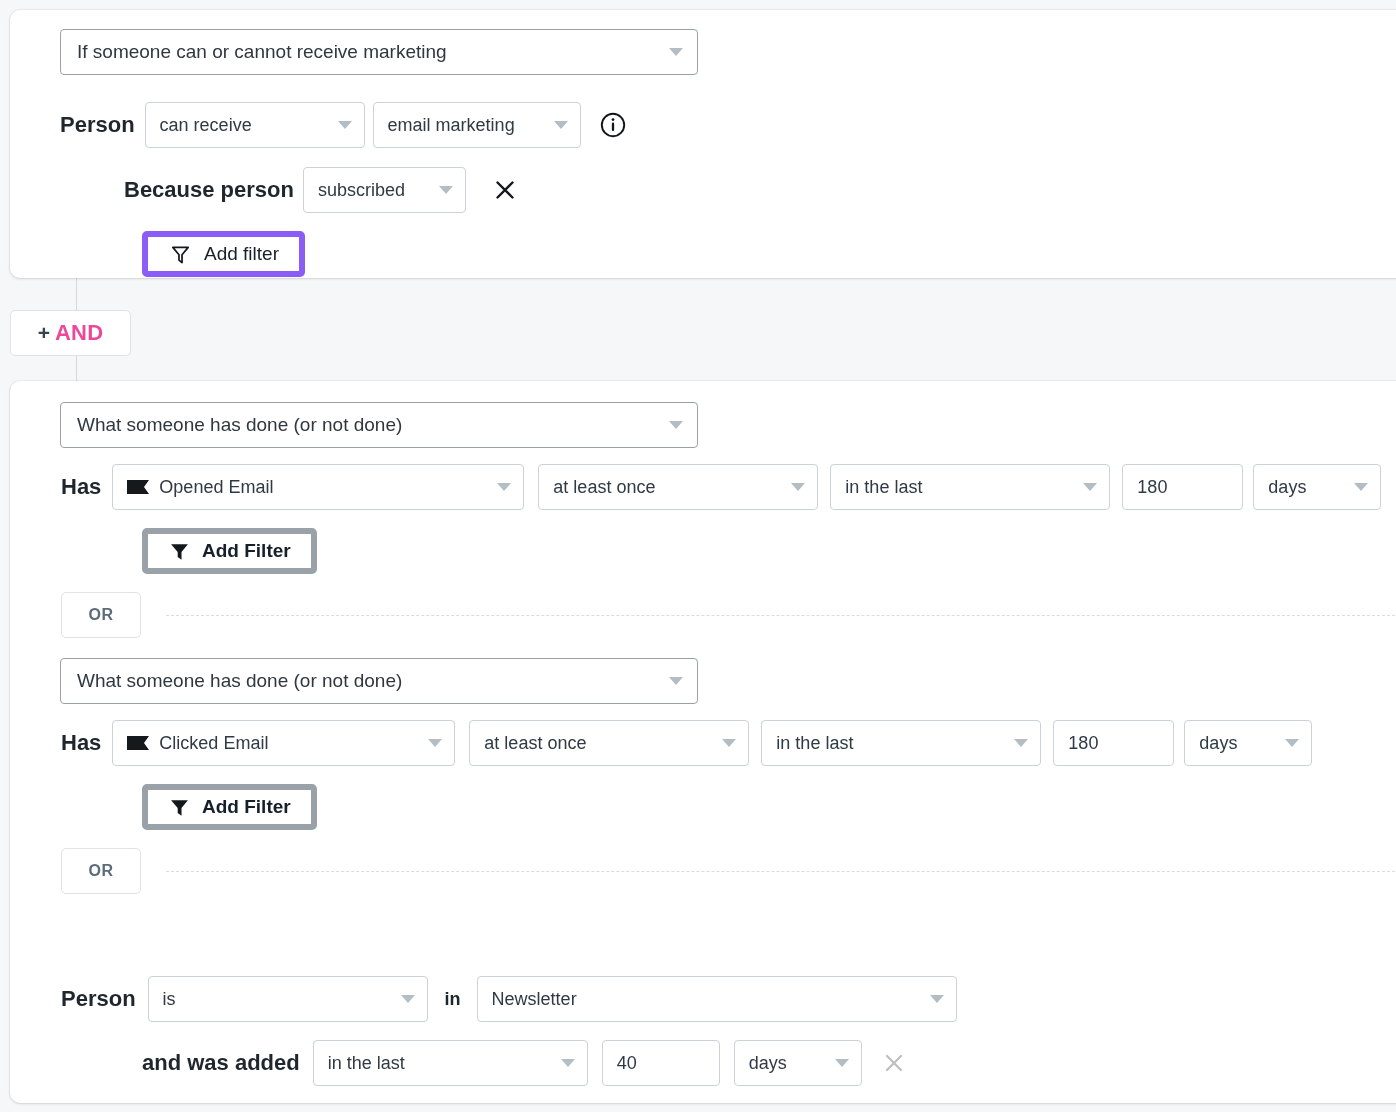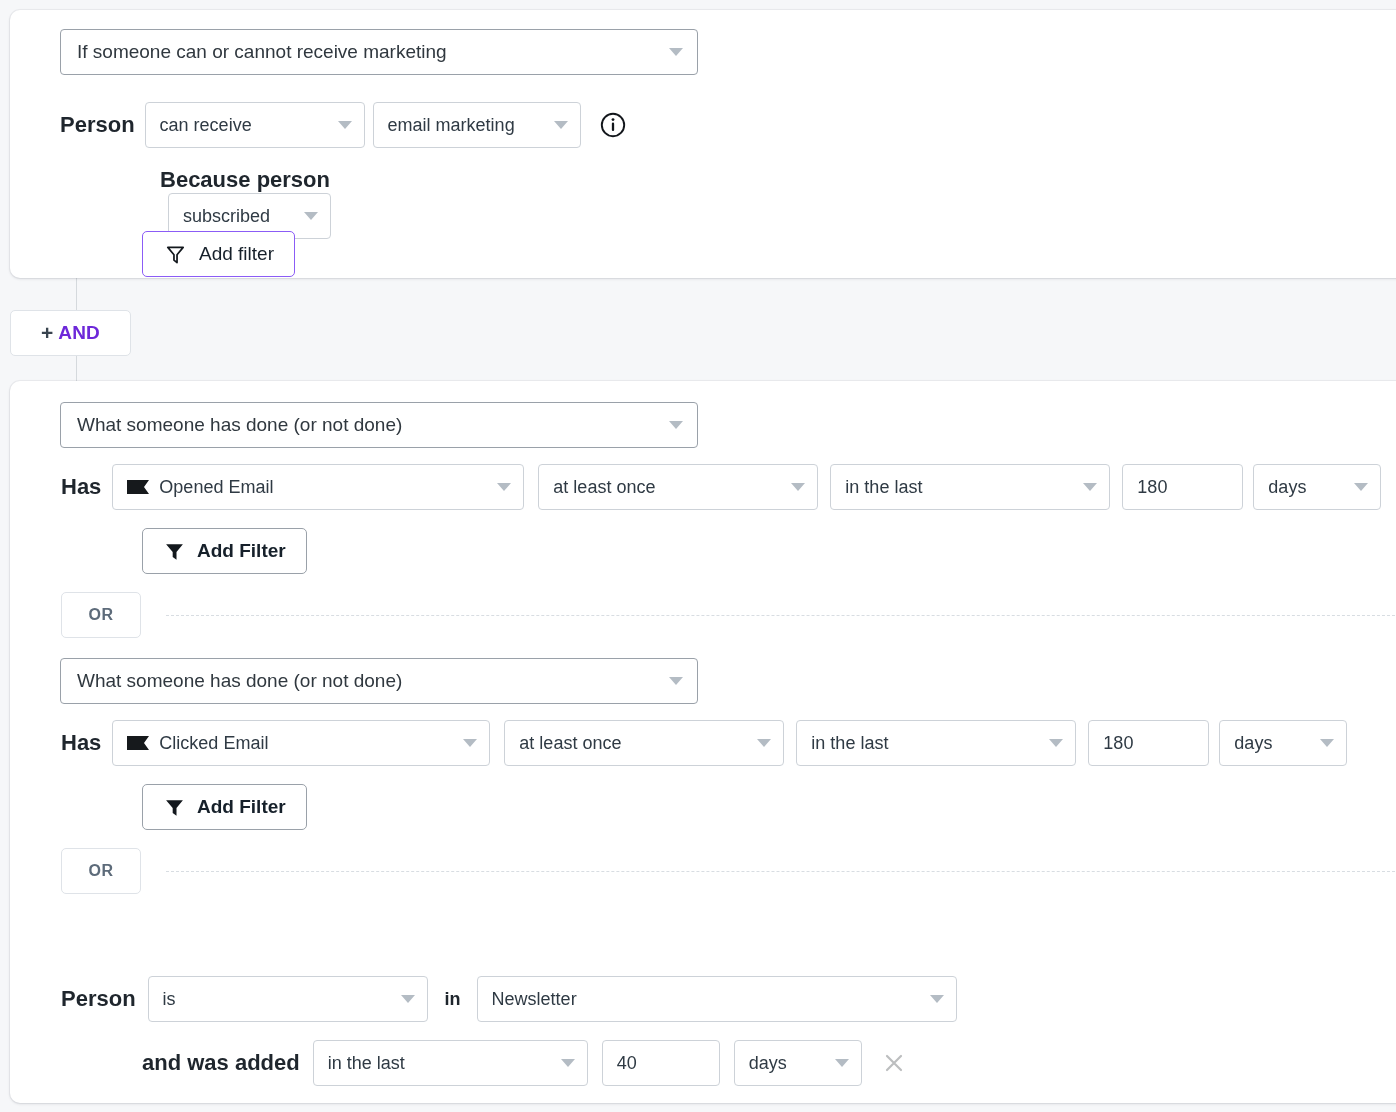--- a/index.html
+++ b/index.html
@@ -56,24 +56,24 @@
     cursor: pointer;
   }
   .and-chip .plus {
     font-size: 21px;
     font-weight: bold;
     color: #39444f;
     line-height: 1;
     margin-top: -2px;
   }
   .and-chip .lbl {
-    font-size: 19px;
+    font-size: 22px;
     font-weight: bold;
     letter-spacing: .2px;
-    color: #6d28d9;
+    color: #ec4899;
   }
 
   
   .or-row {
     position: absolute;
     left: 0; right: 0;
     height: 46px;
     display: flex;
     align-items: center;
   }
@@ -168,21 +168,21 @@
   }
 
   
   .btn {
     display: inline-flex;
     align-items: center;
     gap: 12px;
     height: 46px;
     padding: 0 20px;
     background: #ffffff;
-    border: 1px solid #8b5cf6;
+    border: 6px solid #8b5cf6;
     border-radius: 5px;
     font-size: 19px;
     color: #16202a;
     cursor: pointer;
     white-space: nowrap;
   }
   .btn.bold { font-weight: bold; border-color: #9aa1a9; }
 
   
   .icon { display: inline-flex; align-items: center; justify-content: center; flex: 0 0 auto; }
@@ -220,21 +220,21 @@
       </div>
       <span class="icon info-icon" style="margin-left:19px;">
         <svg viewBox="0 0 26 26" width="26" height="26" aria-hidden="true">
           <circle cx="13" cy="13" r="11.2" fill="none" stroke="#12161b" stroke-width="1.9"></circle>
           <circle cx="13" cy="7.6" r="1.45" fill="#12161b"></circle>
           <rect x="11.85" y="10.6" width="2.3" height="8.4" rx="1.1" fill="#12161b"></rect>
         </svg>
       </span>
     </div>
 
-    <div class="row" style="left:149px; top:157px;flex-direction:column;">
+    <div class="row" style="left:114px; top:157px;">
       <span class="lbl-strong">Because person</span>
       <div class="ctl tight" style="width:163px;margin-left:9px;">
         <span class="txt">subscribed</span>
         <span class="caret"></span>
       </div>
       <span class="icon close-x" style="margin-left:27px;">
         <svg viewBox="0 0 24 24" width="24" height="24" aria-hidden="true">
           <path d="M4.5 4.5 L19.5 19.5 M19.5 4.5 L4.5 19.5" stroke="#13181d" stroke-width="2.4" stroke-linecap="round"></path>
         </svg>
       </span>
@@ -315,21 +315,21 @@
 
     <div class="row" style="left:50px; top:277px;">
       <div class="big-select" style="width:638px;">
         <span class="txt">What someone has done (or not done)</span>
         <span class="caret"></span>
       </div>
     </div>
 
     <div class="row" style="left:51px; top:339px;">
       <span class="lbl-strong">Has</span>
-      <div class="ctl" style="width:378px;margin-left:11px;">
+      <div class="ctl" style="width:343px;margin-left:11px;">
         <span class="icon flag-icon">
           <svg viewBox="0 0 22 16" width="22" height="16" aria-hidden="true">
             <path d="M0 1 H22 L17 8 L22 15 H0 Z" fill="#16191c"></path>
           </svg>
         </span>
         <span class="txt">Clicked Email</span>
         <span class="caret"></span>
       </div>
       <div class="ctl" style="width:280px;margin-left:14px;">
         <span class="txt">at least once</span>

